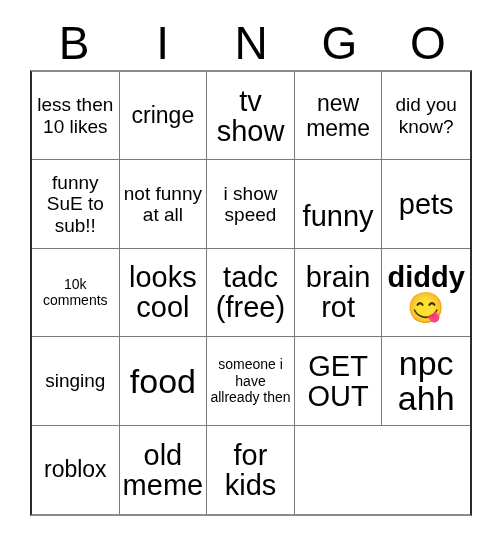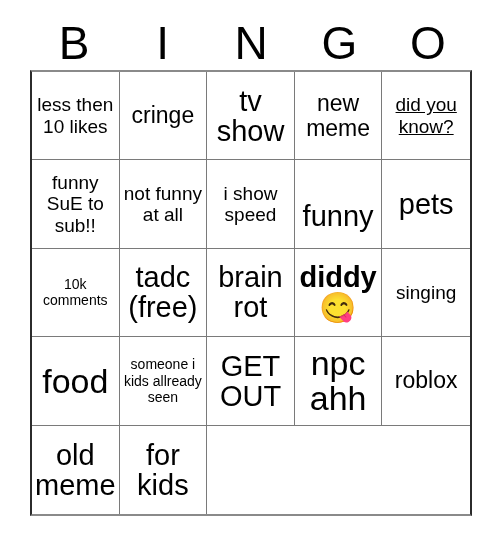--- a/index.html
+++ b/index.html
@@ -117,21 +117,21 @@
         <div style="width: 100%;">
           <span class="cell-text fs-lg">tv show</span>
         </div>
       </div>
       <div class="cell">
         <div style="width: 100%;">
           <span class="cell-text fs-md">new meme</span>
         </div>
       </div>
       <div class="cell">
-        <div style="width: 100%; text-decoration: underline;">
+        <div style="width: 100%;">
           <span class="cell-text fs-sm">did you know?</span>
         </div>
       </div>
       <div class="cell">
         <div style="width: 100%;">
           <span class="cell-text fs-sm">funny SuE to sub!!</span>
         </div>
       </div>
       <div class="cell">
         <div style="width: 100%;">
@@ -149,20 +149,25 @@
         </div>
       </div>
       <div class="cell">
         <div style="width: 100%;">
           <span class="cell-text fs-lg">pets</span>
         </div>
       </div>
       <div class="cell">
         <div style="width: 100%;">
           <span class="cell-text fs-xs">10k comments</span>
+        </div>
+      </div>
+      <div class="cell">
+        <div style="width: 100%;">
+          <span class="cell-text fs-lg">looks cool</span>
         </div>
       </div>
       <div class="cell">
         <div style="width: 100%;">
           <span class="cell-text fs-lg">tadc (free)</span>
         </div>
       </div>
       <div class="cell">
         <div style="width: 100%;">
           <span class="cell-text fs-lg">brain rot</span>
@@ -179,21 +184,21 @@
           <span class="cell-text fs-sm">singing</span>
         </div>
       </div>
       <div class="cell">
         <div style="width: 100%;">
           <span class="cell-text fs-xl">food</span>
         </div>
       </div>
       <div class="cell">
         <div style="width: 100%;">
-          <span class="cell-text fs-xs">someone i kids allready seen</span>
+          <span class="cell-text fs-xs">someone i have allready then</span>
         </div>
       </div>
       <div class="cell">
         <div style="width: 100%;">
           <span class="cell-text fs-lg">GET OUT</span>
         </div>
       </div>
       <div class="cell">
         <div style="width: 100%;">
           <span class="cell-text fs-xl">npc ahh</span>

